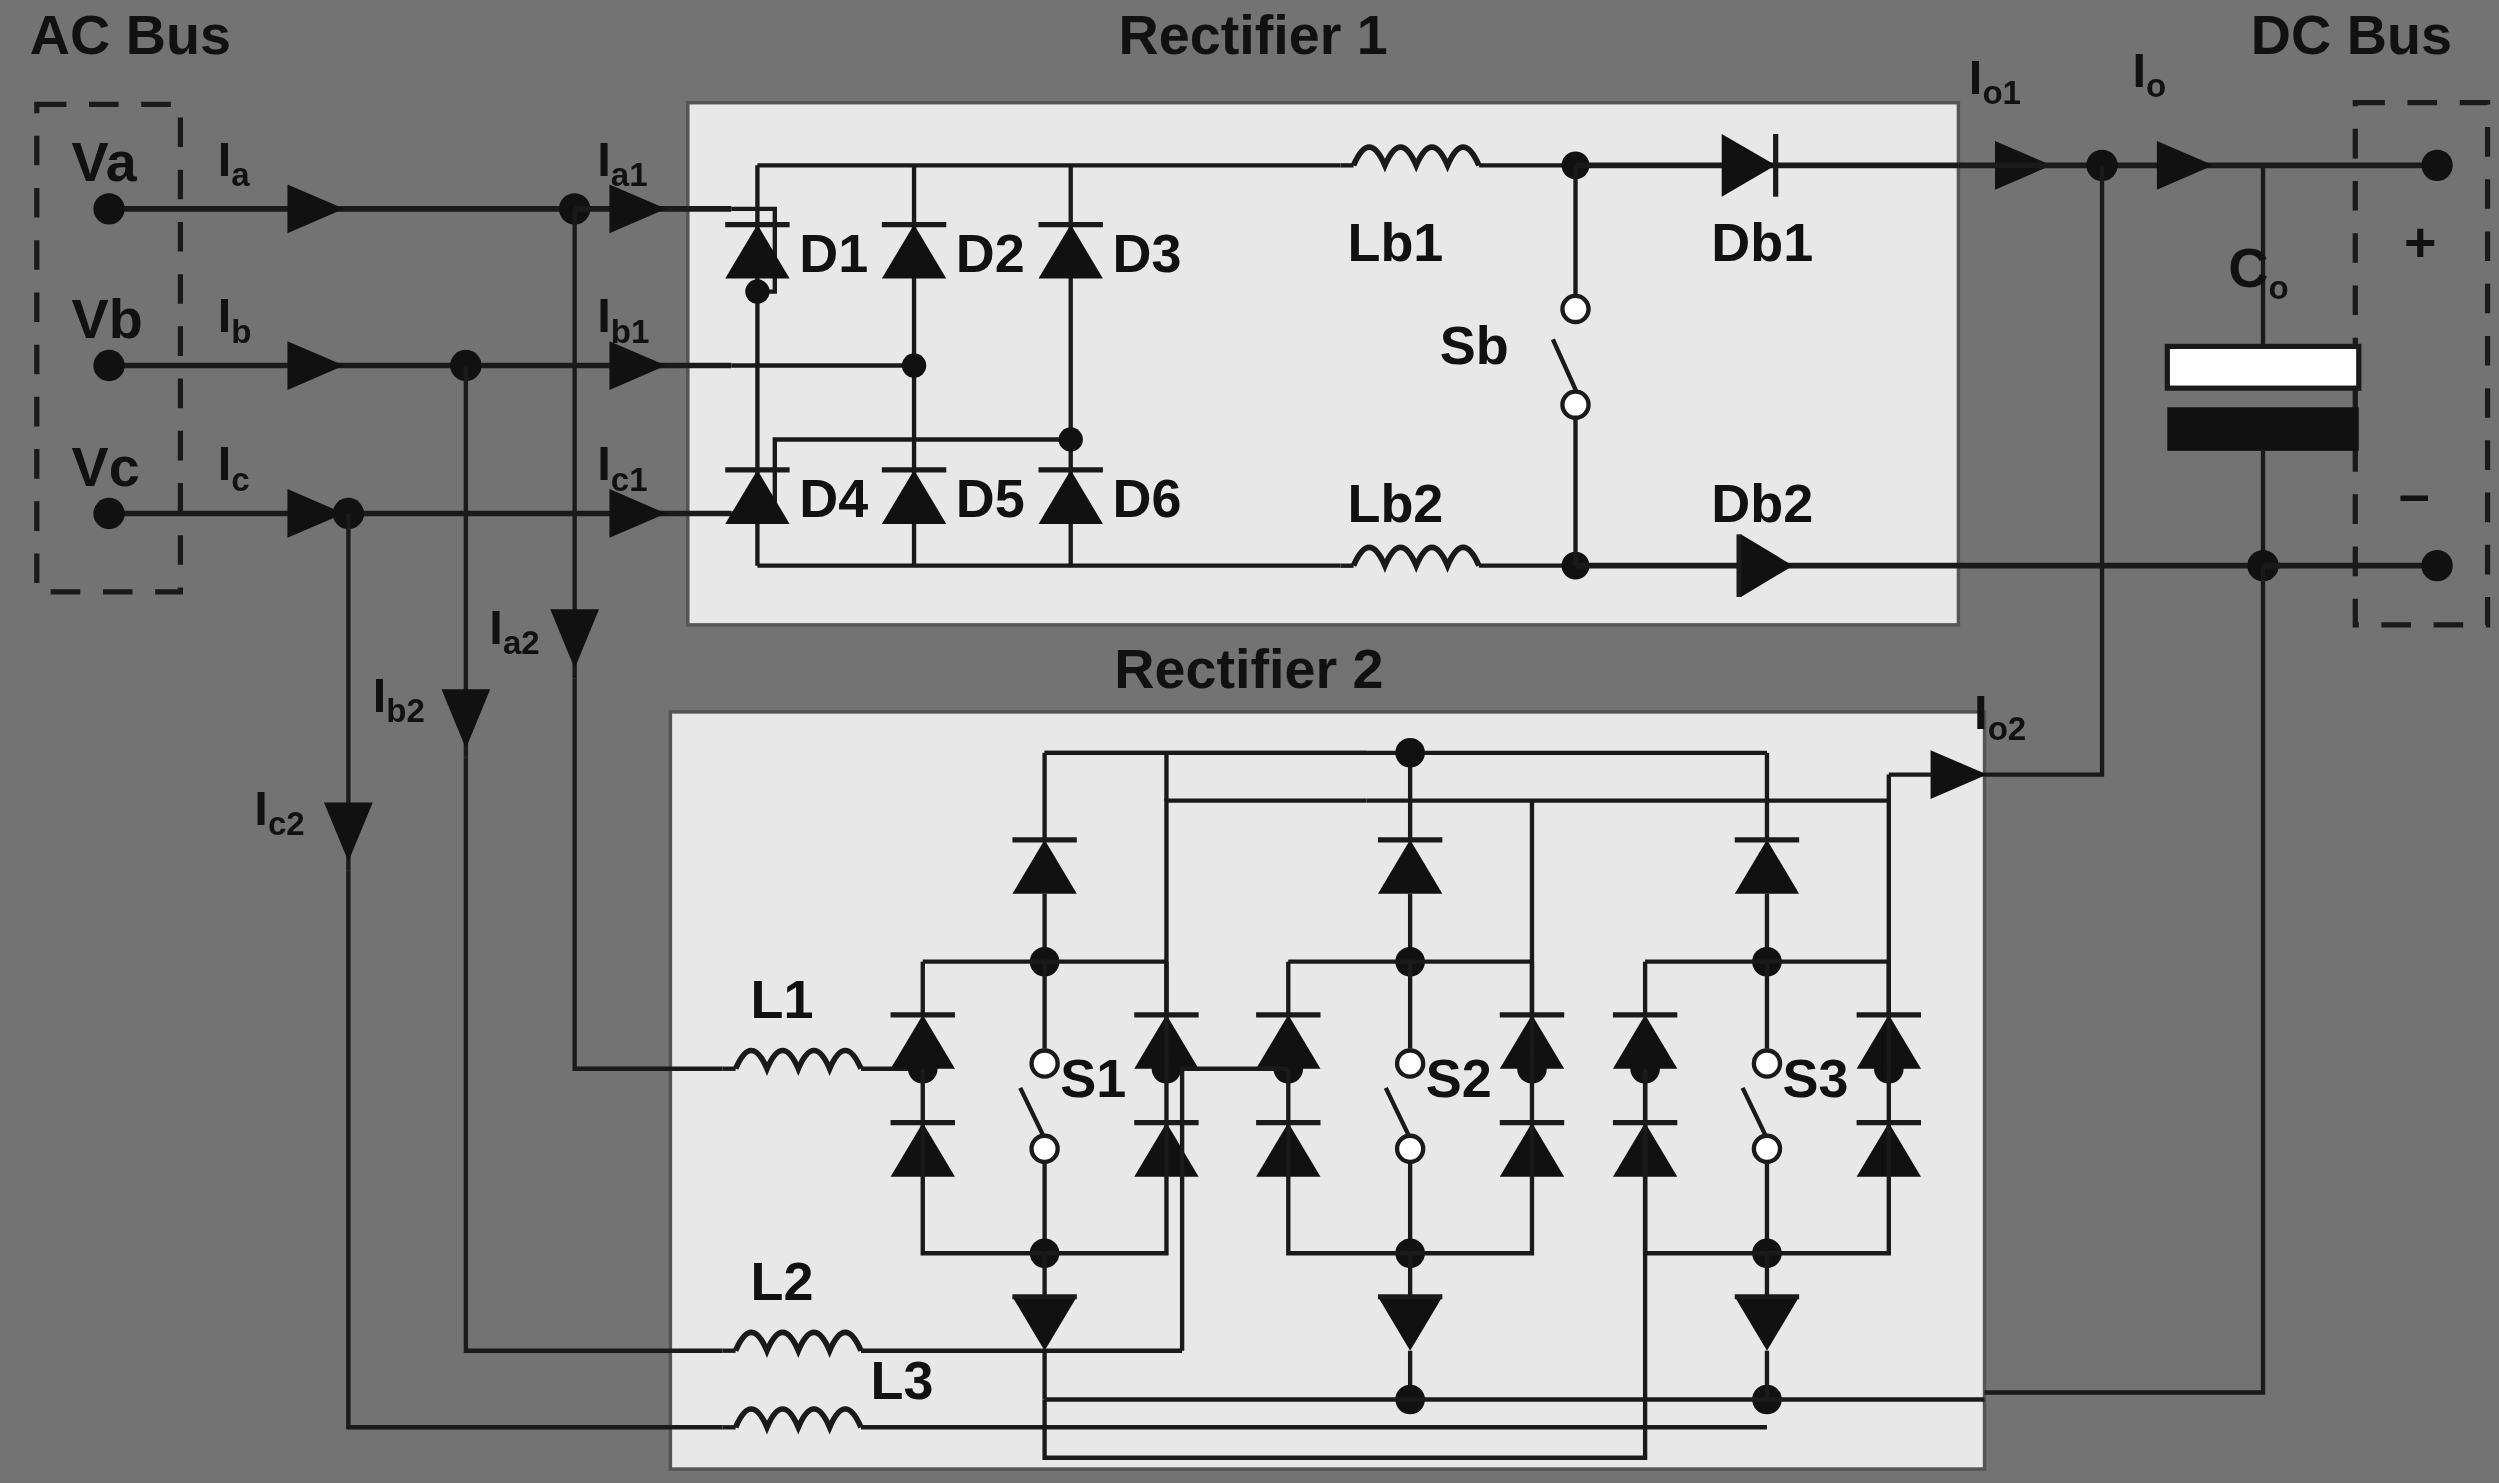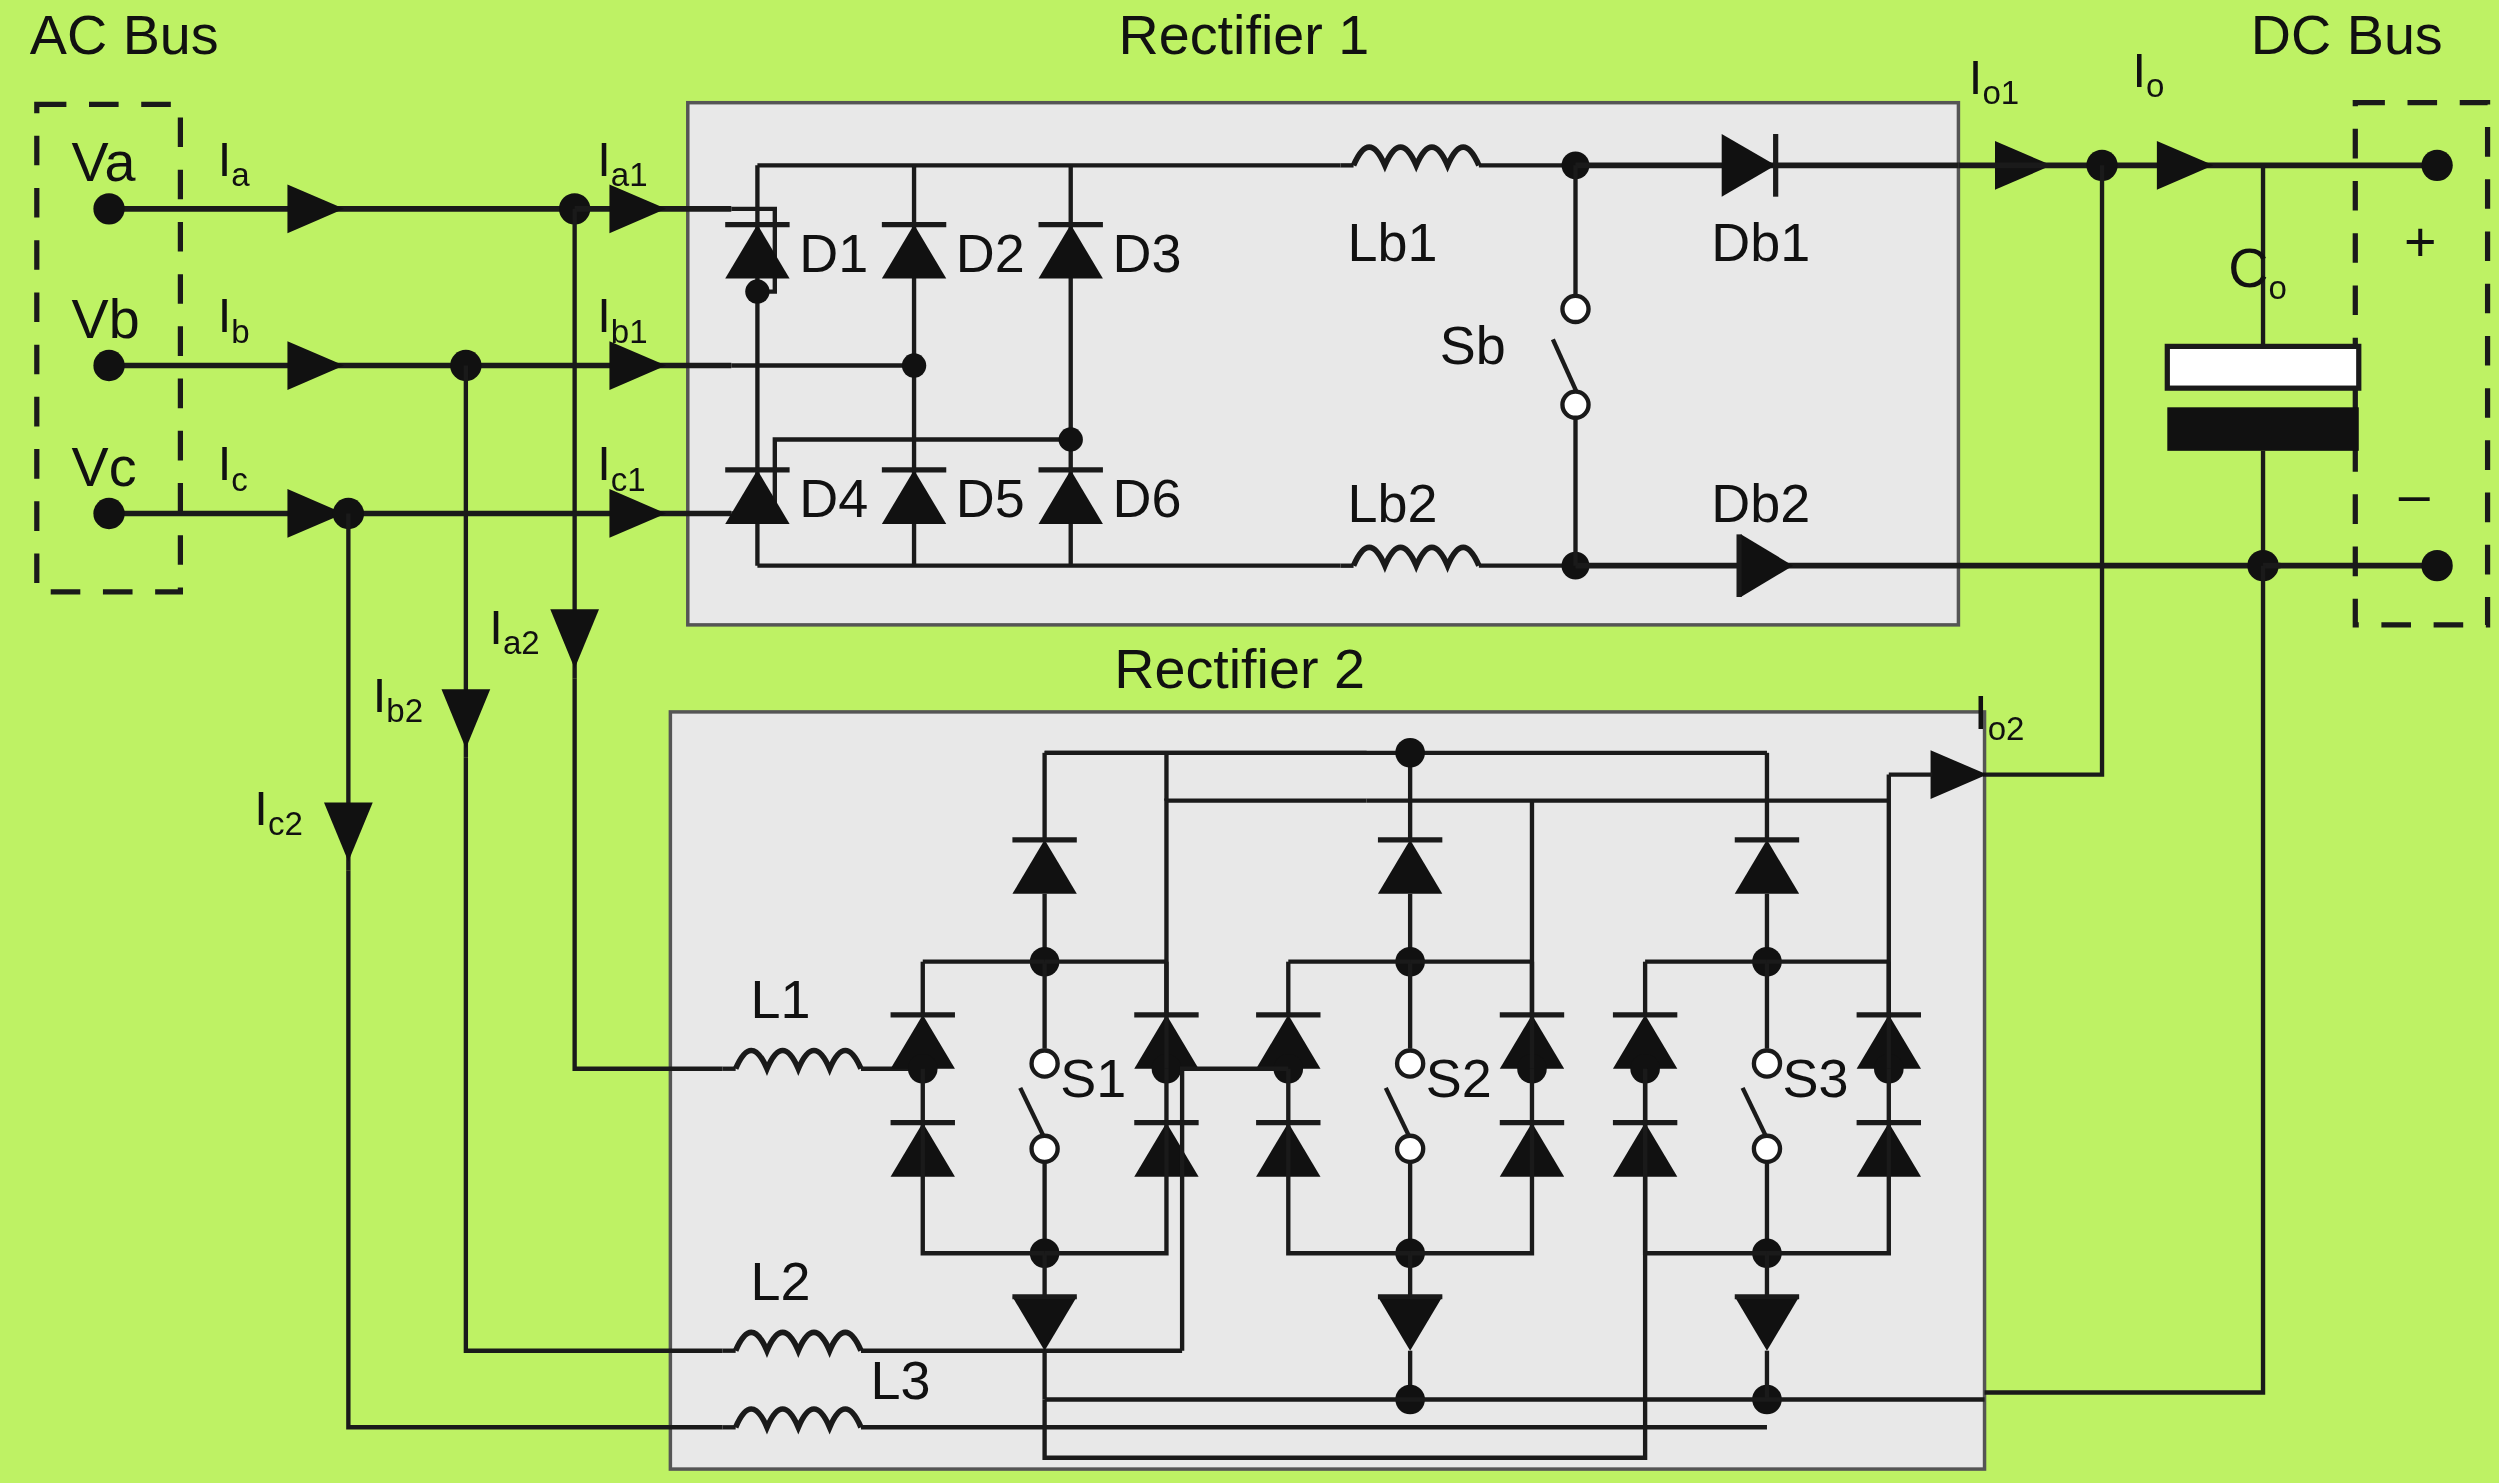--- a/index.html
+++ b/index.html
@@ -1,17 +1,17 @@
 <!DOCTYPE html>
 <html style="font-size:14px"><head>
 <meta charset="utf-8">
 <style>
   html,body{margin:0;padding:0;background:#ffffff;}
   body{width:2500px;height:1483px;font-family:"Liberation Sans",sans-serif;}
-  #stage{position:relative;width:2500px;height:1483px;overflow:hidden;background:#bef264;}
+  #stage{position:relative;width:2500px;height:1483px;overflow:hidden;background:#737373;font-weight:bold;}
   svg#sch{position:absolute;left:0;top:0;width:2500px;height:1483px;}
   text{font-family:"Liberation Sans",sans-serif;fill:#111;}
   .lbl-big{font-size:64px;}
   .lbl-comp{font-size:62px;}
   .lbl-cur{font-size:56px;}
   .lbl-sub{font-size:38px;}
   .wire{stroke:#1a1a1a;fill:none;}
   .w3{stroke-width:5;}
   .w4{stroke-width:6.5;}
   .box{fill:#e8e8e8;stroke:#555;stroke-width:4;}

